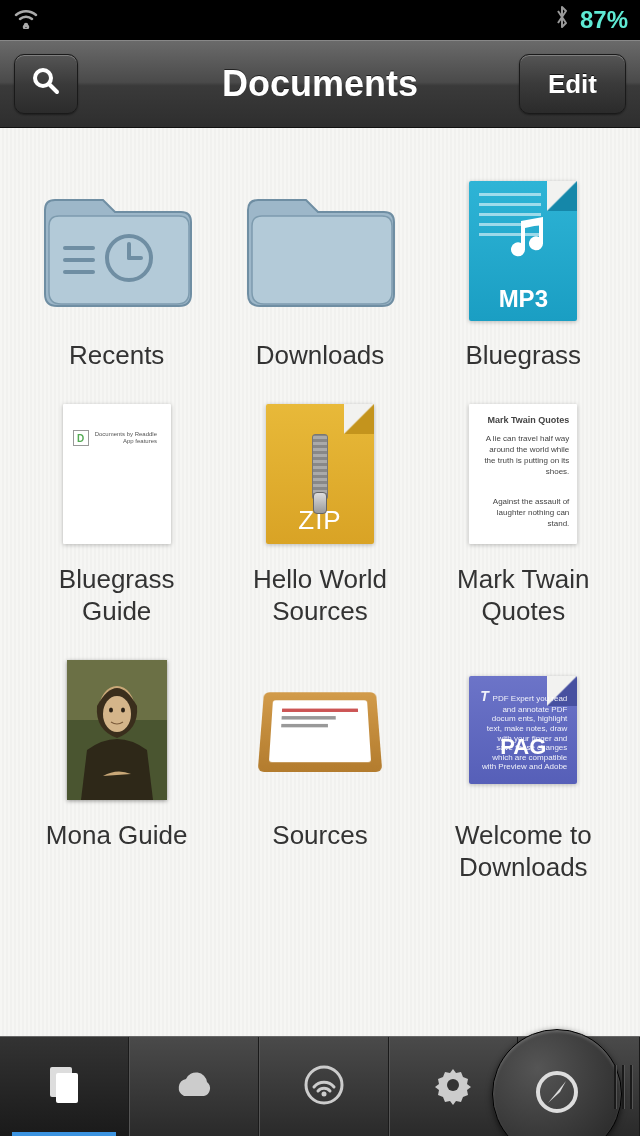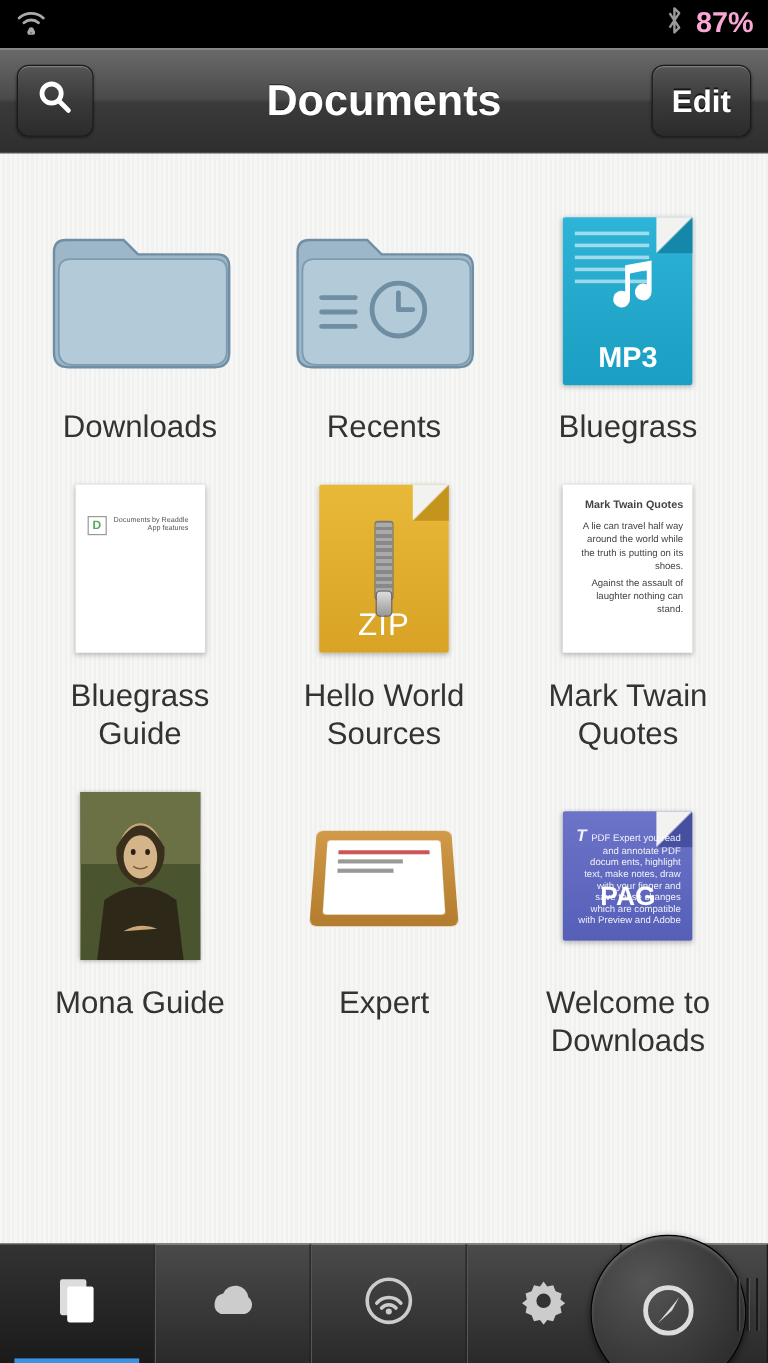--- a/index.html
+++ b/index.html
@@ -13,21 +13,21 @@
 }
 
 
 .status-bar {
   height: 40px;
   background: #000;
   display: flex;
   align-items: center;
   justify-content: space-between;
   padding: 0 12px;
-  color: #f9a8d4;
+  color: #5eead4;
 }
 .status-left { display: flex; align-items: center; gap: 8px; }
 .status-right { display: flex; align-items: center; gap: 10px; font-size: 24px; font-weight: 600; }
 
 
 .nav-bar {
   height: 88px;
   background: linear-gradient(to bottom, #6a6a6a 0%, #4a4a4a 48%, #3a3a3a 52%, #2e2e2e 100%);
   border-top: 1px solid #888;
   border-bottom: 1px solid #111;
@@ -43,21 +43,21 @@
   text-align: center;
   color: #fff;
   font-size: 36px;
   font-weight: 700;
   text-shadow: 0 -1px 0 rgba(0,0,0,0.6);
   pointer-events: none;
 }
 .nav-btn {
   height: 60px;
   min-width: 64px;
-  padding: 0 16px;
+  padding: 0 28px;
   background: linear-gradient(to bottom, #555 0%, #3a3a3a 50%, #2b2b2b 100%);
   border: 1px solid #1a1a1a;
   border-radius: 10px;
   box-shadow: inset 0 1px 0 rgba(255,255,255,0.25), 0 1px 2px rgba(0,0,0,0.4);
   display: flex;
   align-items: center;
   justify-content: center;
   color: #fff;
   font-size: 26px;
   font-weight: 700;
@@ -373,32 +373,20 @@
           <line x1="19" y1="19" x2="27" y2="27" stroke="#fff" stroke-width="4" stroke-linecap="round"></line>
         </svg>
     </span>
   </div>
   <div class="nav-title">Documents</div>
   <div class="nav-btn">Edit</div>
 </div>
 
 <div class="content">
   <div class="grid">
-
-    <div class="item">
-      <div class="thumb">
-        <span>
-          <svg width="160" height="125" viewBox="0 0 160 125">
-            <path d="M8 24 q0 -10 10 -10 h48 l12 12 h66 q10 0 10 10 v72 q0 12 -12 12 h-122 q-12 0 -12 -12 z" fill="#9db7c9" stroke="#6f8ea3" stroke-width="2"></path>
-            <path d="M12 40 q0 -10 10 -10 h120 q10 0 10 10 v66 q0 12 -12 12 h-116 q-12 0 -12 -12 z" fill="#b3cad8" stroke="#7d9bae" stroke-width="1.5"></path>
-          </svg>
-        </span>
-      </div>
-      <div class="item-label">Downloads</div>
-    </div>
 
     <div class="item">
       <div class="thumb">
         <span>
           <svg width="160" height="125" viewBox="0 0 160 125">
             <path d="M8 24 q0 -10 10 -10 h48 l12 12 h66 q10 0 10 10 v72 q0 12 -12 12 h-122 q-12 0 -12 -12 z" fill="#9db7c9" stroke="#6f8ea3" stroke-width="2"></path>
             <path d="M12 40 q0 -10 10 -10 h120 q10 0 10 10 v66 q0 12 -12 12 h-116 q-12 0 -12 -12 z" fill="#b3cad8" stroke="#7d9bae" stroke-width="1.5"></path>
             <g stroke="#6f8ea3" stroke-width="4" fill="none" stroke-linecap="round">
               <line x1="28" y1="62" x2="56" y2="62"></line>
               <line x1="28" y1="74" x2="56" y2="74"></line>
@@ -408,20 +396,32 @@
             <line x1="92" y1="72" x2="92" y2="58" stroke="#6f8ea3" stroke-width="4" stroke-linecap="round"></line>
             <line x1="92" y1="72" x2="104" y2="72" stroke="#6f8ea3" stroke-width="4" stroke-linecap="round"></line>
           </svg>
         </span>
       </div>
       <div class="item-label">Recents</div>
     </div>
 
     <div class="item">
       <div class="thumb">
+        <span>
+          <svg width="160" height="125" viewBox="0 0 160 125">
+            <path d="M8 24 q0 -10 10 -10 h48 l12 12 h66 q10 0 10 10 v72 q0 12 -12 12 h-122 q-12 0 -12 -12 z" fill="#9db7c9" stroke="#6f8ea3" stroke-width="2"></path>
+            <path d="M12 40 q0 -10 10 -10 h120 q10 0 10 10 v66 q0 12 -12 12 h-116 q-12 0 -12 -12 z" fill="#b3cad8" stroke="#7d9bae" stroke-width="1.5"></path>
+          </svg>
+        </span>
+      </div>
+      <div class="item-label">Downloads</div>
+    </div>
+
+    <div class="item">
+      <div class="thumb">
         <div class="mp3">
           <div class="fold"></div>
           <div class="mp3-lines">
               <div></div>
               <div></div>
               <div></div>
               <div></div>
               <div></div>
             </div>
           <svg width="50" height="50" viewBox="0 0 50 50" style="position:absolute;top:30px;left:34px;">
@@ -455,21 +455,21 @@
         </div>
       </div>
       <div class="item-label">Hello World Sources</div>
     </div>
 
     <div class="item">
       <div class="thumb">
         <div class="doc-page">
           <div class="quotes-content">
             <div class="quotes-title">Mark Twain Quotes</div>
-            <div style="margin-bottom:4px;">A lie can travel half way around the world while the truth is putting on its shoes.</div>
+            <div style="margin-bottom:20px;">A lie can travel half way around the world while the truth is putting on its shoes.</div>
             <div>Against the assault of laughter nothing can stand.</div>
           </div>
         </div>
       </div>
       <div class="item-label">Mark Twain Quotes</div>
     </div>
 
     <div class="item">
       <div class="thumb">
         <div class="mona">
@@ -494,21 +494,21 @@
       <div class="thumb">
         <div class="frame">
           <div class="frame-outer"></div>
           <div class="frame-inner">
               <div></div>
               <div></div>
               <div></div>
             </div>
         </div>
       </div>
-      <div class="item-label">Expert</div>
+      <div class="item-label">Sources</div>
     </div>
 
     <div class="item">
       <div class="thumb">
         <div class="pag">
           <div class="fold"></div>
           <div class="pag-text"><span style="font-style:italic;font-weight:700;font-size:14px;">T </span><span>PDF Expert you read and annotate PDF docum ents, highlight text, make notes, draw with your finger and save these changes which are compatible with Preview and Adobe</span></div>
           <div class="pag-label">PAG</div>
         </div>
       </div>

